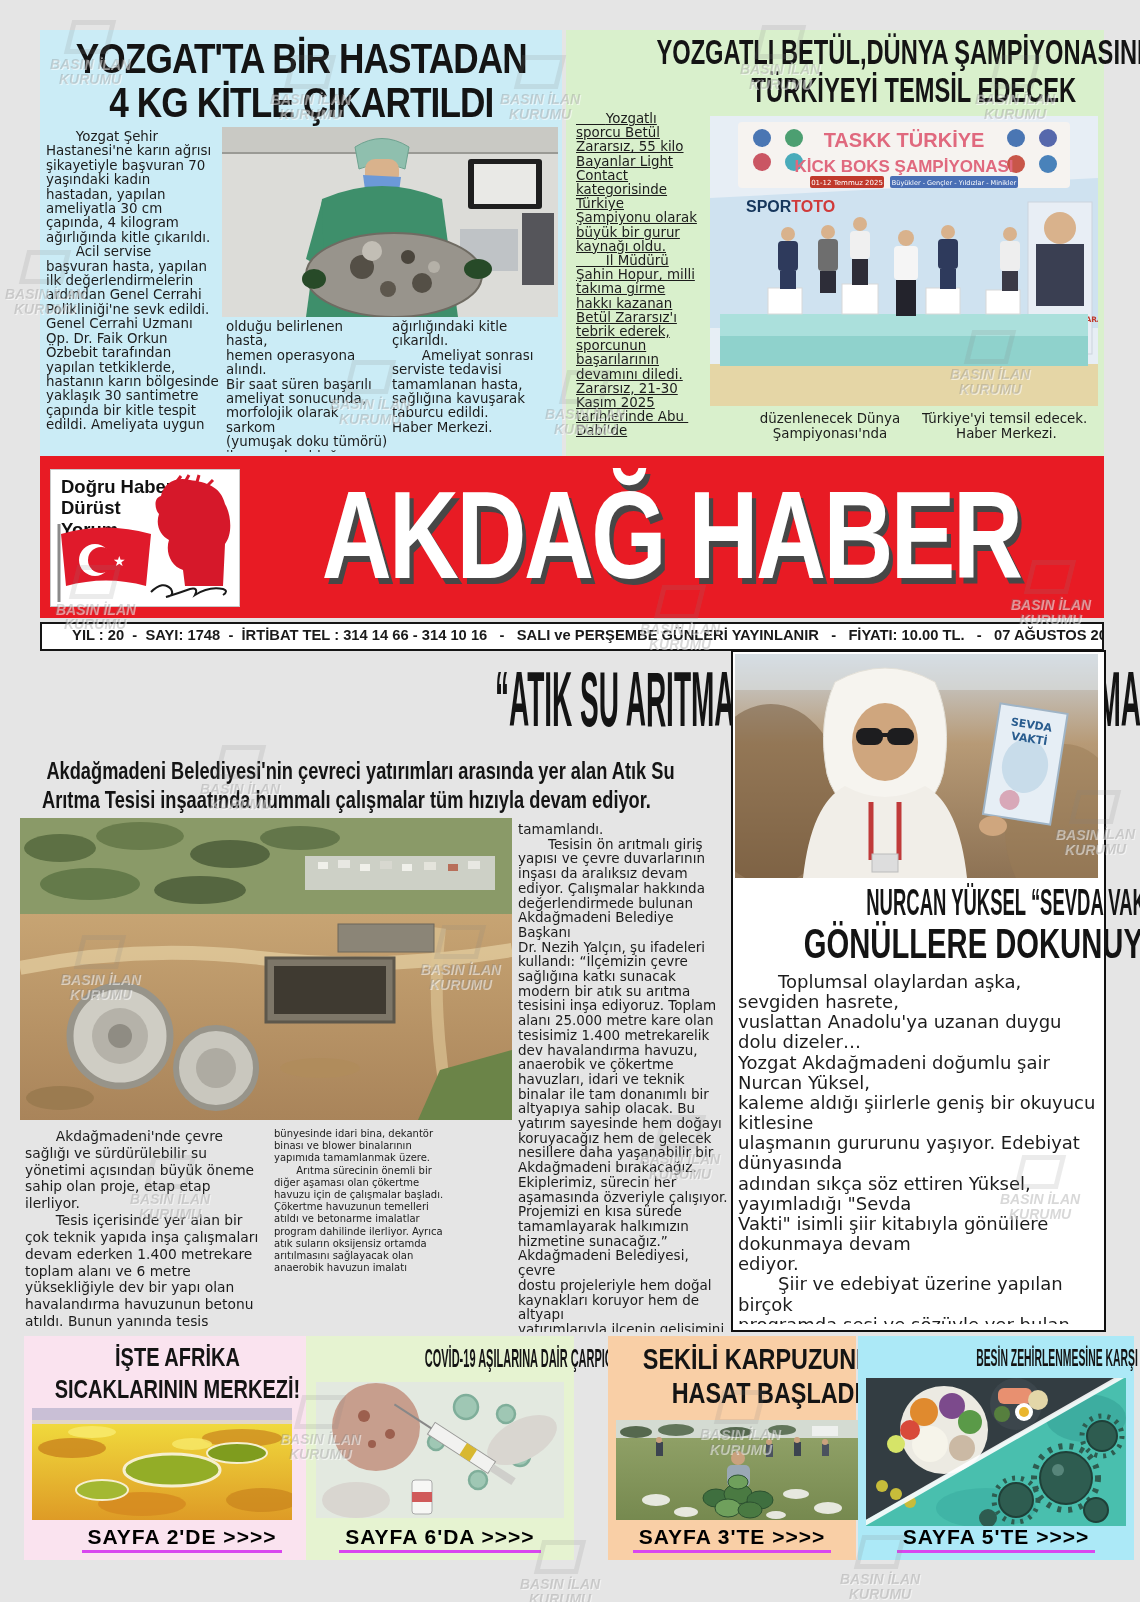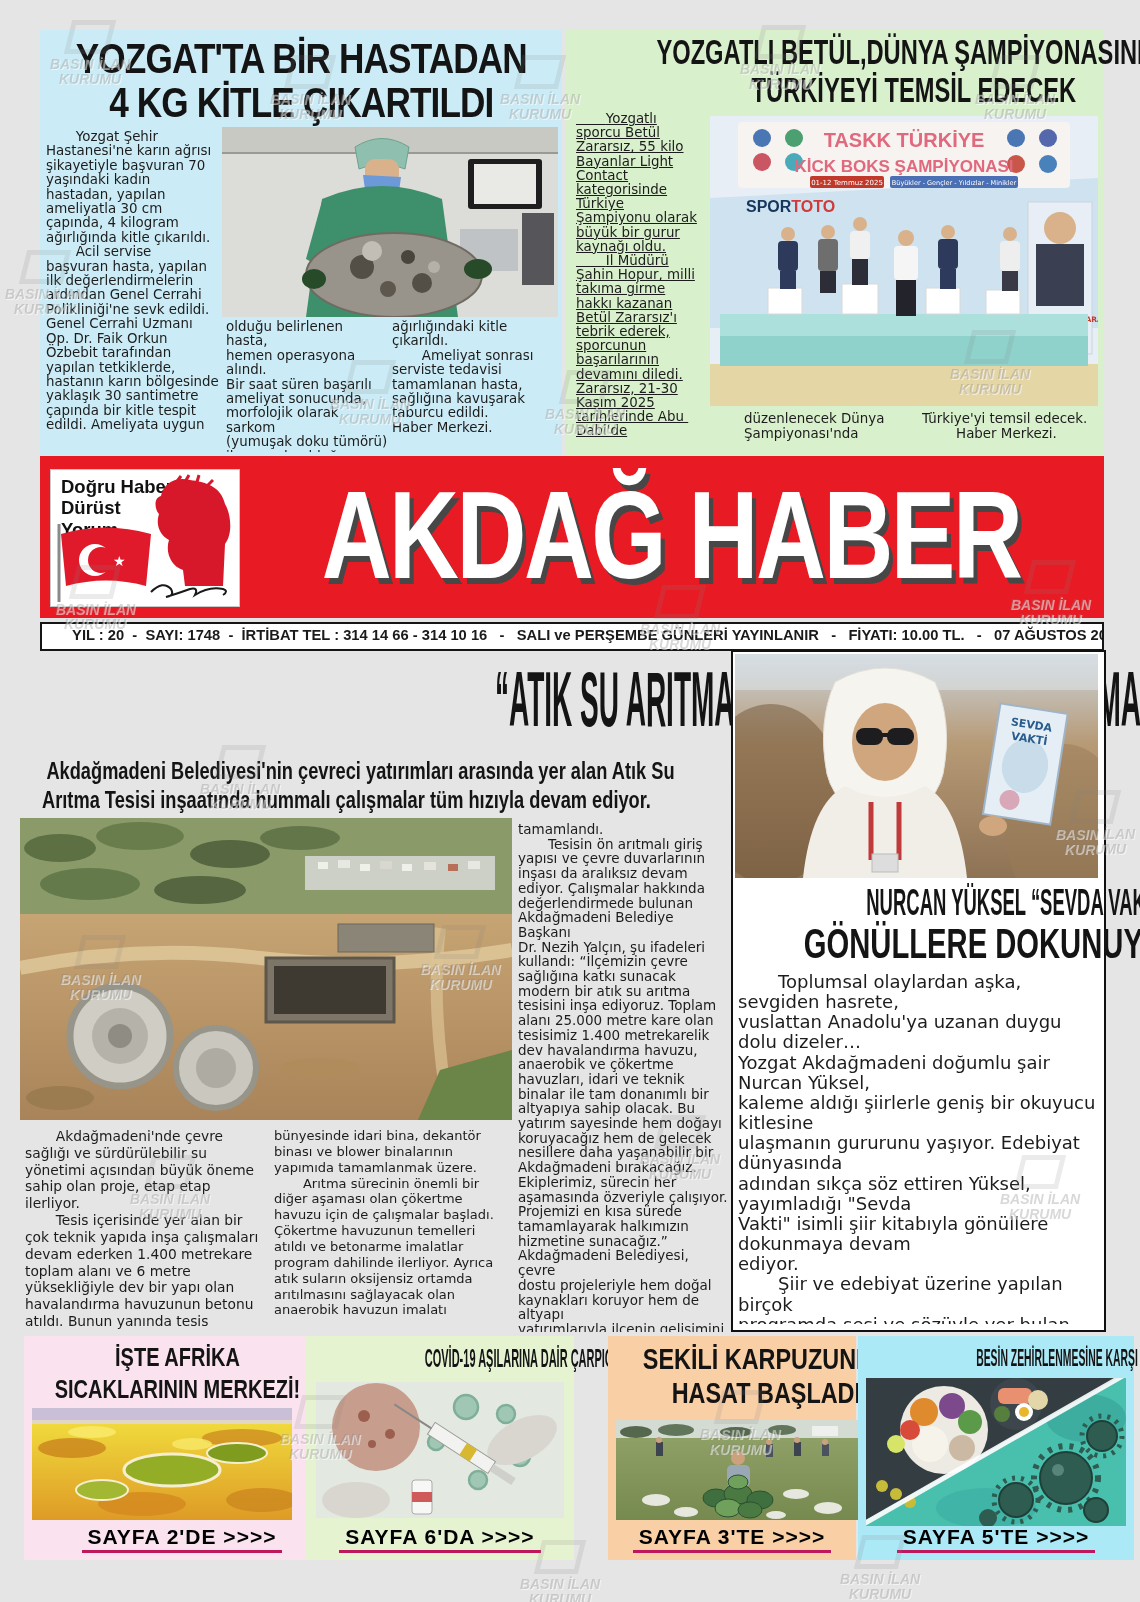--- a/index.html
+++ b/index.html
@@ -5,21 +5,21 @@
   html,body{margin:0;padding:0;background:#ffffff;}
   .page{position:relative;width:1140px;height:1602px;background:#e5e5e5;overflow:hidden;
         font-family:"DejaVu Sans",sans-serif;color:#1a1a1a;}
   .abs{position:absolute;}
   .hd{font-family:"Liberation Sans",sans-serif;font-weight:800;color:#141414;text-align:center;}
   .sq{display:inline-block;white-space:pre;text-align:center;transform-origin:center top;}
   .sqL{display:inline-block;white-space:pre;text-align:left;transform-origin:left top;}
   .body{white-space:pre-wrap;overflow:hidden;color:#1c1c1c;}
   .sayfa-wrap{position:absolute;left:0;right:0;bottom:7px;text-align:center;}
   .sayfa{display:inline-block;font-family:"Liberation Sans",sans-serif;font-weight:800;
-         font-size:21px;color:#000;border-bottom:3px solid #be185d;padding:0 6px 1px 6px;letter-spacing:1px;}
+         font-size:21px;color:#000;border-bottom:3px solid #d946ef;padding:0 6px 1px 6px;letter-spacing:1px;}
   .wm{position:absolute;z-index:40;pointer-events:none;text-align:center;
       font-family:"Liberation Sans",sans-serif;font-weight:700;font-size:14px;line-height:1.1;
       color:rgba(125,125,125,0.30);text-shadow:1px 1px 0 rgba(255,255,255,0.55);white-space:pre-line;font-style:italic;}
   .wm .cube{display:block;width:34px;height:24px;margin:0 auto 3px auto;
       border:5px solid rgba(130,130,130,0.16);transform:skewX(-14deg);}
   .infobar{background:#fff;border:2px solid #151515;text-align:center;overflow:hidden;
       font-family:"Liberation Sans",sans-serif;font-weight:700;font-size:15.5px;line-height:22px;white-space:nowrap;}
   .rightbox{border:2px solid #101010;background:#fff;}
   svg{display:block;}
 </style>
@@ -169,21 +169,21 @@
           <rect x="228" y="123" width="20" height="30" rx="4" fill="#2e3a5c"></rect>
           <rect x="230" y="153" width="16" height="20" fill="#2e3a5c"></rect>
         <circle cx="300" cy="118" r="7" fill="#d9b28c"></circle>
           <rect x="290" y="125" width="20" height="30" rx="4" fill="#eeeeee"></rect>
           <rect x="292" y="155" width="16" height="20" fill="#3a3a46"></rect>
         <circle cx="118" cy="116" r="7" fill="#d9b28c"></circle>
           <rect x="108" y="123" width="20" height="32" rx="4" fill="#6e6e6e"></rect>
           <rect x="110" y="155" width="16" height="22" fill="#2d2d38"></rect>
       </g>
     </svg>
-    <div class="abs body" style="left:178px;top:382px;width:172px;height:40px;font-size:13.4px;line-height:1.1;">düzenlenecek Dünya
+    <div class="abs body" style="left:178px;top:382px;width:172px;height:40px;font-size:13.4px;line-height:1.1;text-align:center;">düzenlenecek Dünya
 Şampiyonası'nda</div>
     <div class="abs body" style="left:356px;top:382px;width:176px;height:40px;font-size:13.4px;line-height:1.1;">Türkiye'yi temsil edecek.
         Haber Merkezi.</div>
   </section>
 
   <header class="abs" style="left:40px;top:456px;width:1064px;height:162px;background:#e81b24;">
     <div class="abs" style="left:10px;top:13px;width:188px;height:136px;background:#fff;border:1px solid #c9c9c9;">
       <div class="abs" style="left:10px;top:6px;width:120px;font-family:'Liberation Sans',sans-serif;font-weight:800;
                   font-size:18.5px;line-height:1.15;color:#111;white-space:pre-line;">Doğru Haber,
 Dürüst Yorum</div>
@@ -296,21 +296,21 @@
 yönetimi açısından büyük öneme
 sahip olan proje, etap etap
 ilerliyor.
        Tesis içerisinde yer alan bir
 çok teknik yapıda inşa çalışmaları
 devam ederken 1.400 metrekare
 toplam alanı ve 6 metre
 yüksekliğiyle dev bir yapı olan
 havalandırma havuzunun betonu
 atıldı. Bunun yanında tesis</div>
-  <div class="abs body" style="left:274px;top:1128px;width:240px;height:204px;font-size:13px;line-height:1.22;">bünyesinde idari bina, dekantör
+  <div class="abs body" style="left:274px;top:1128px;width:240px;height:204px;font-size:10px;line-height:1.22;">bünyesinde idari bina, dekantör
 binası ve blower binalarının
 yapımıda tamamlanmak üzere.
        Arıtma sürecinin önemli bir
 diğer aşaması olan çökertme
 havuzu için de çalışmalar başladı.
 Çökertme havuzunun temelleri
 atıldı ve betonarme imalatlar
 program dahilinde ilerliyor. Ayrıca
 atık suların oksijensiz ortamda
 arıtılmasını sağlayacak olan

